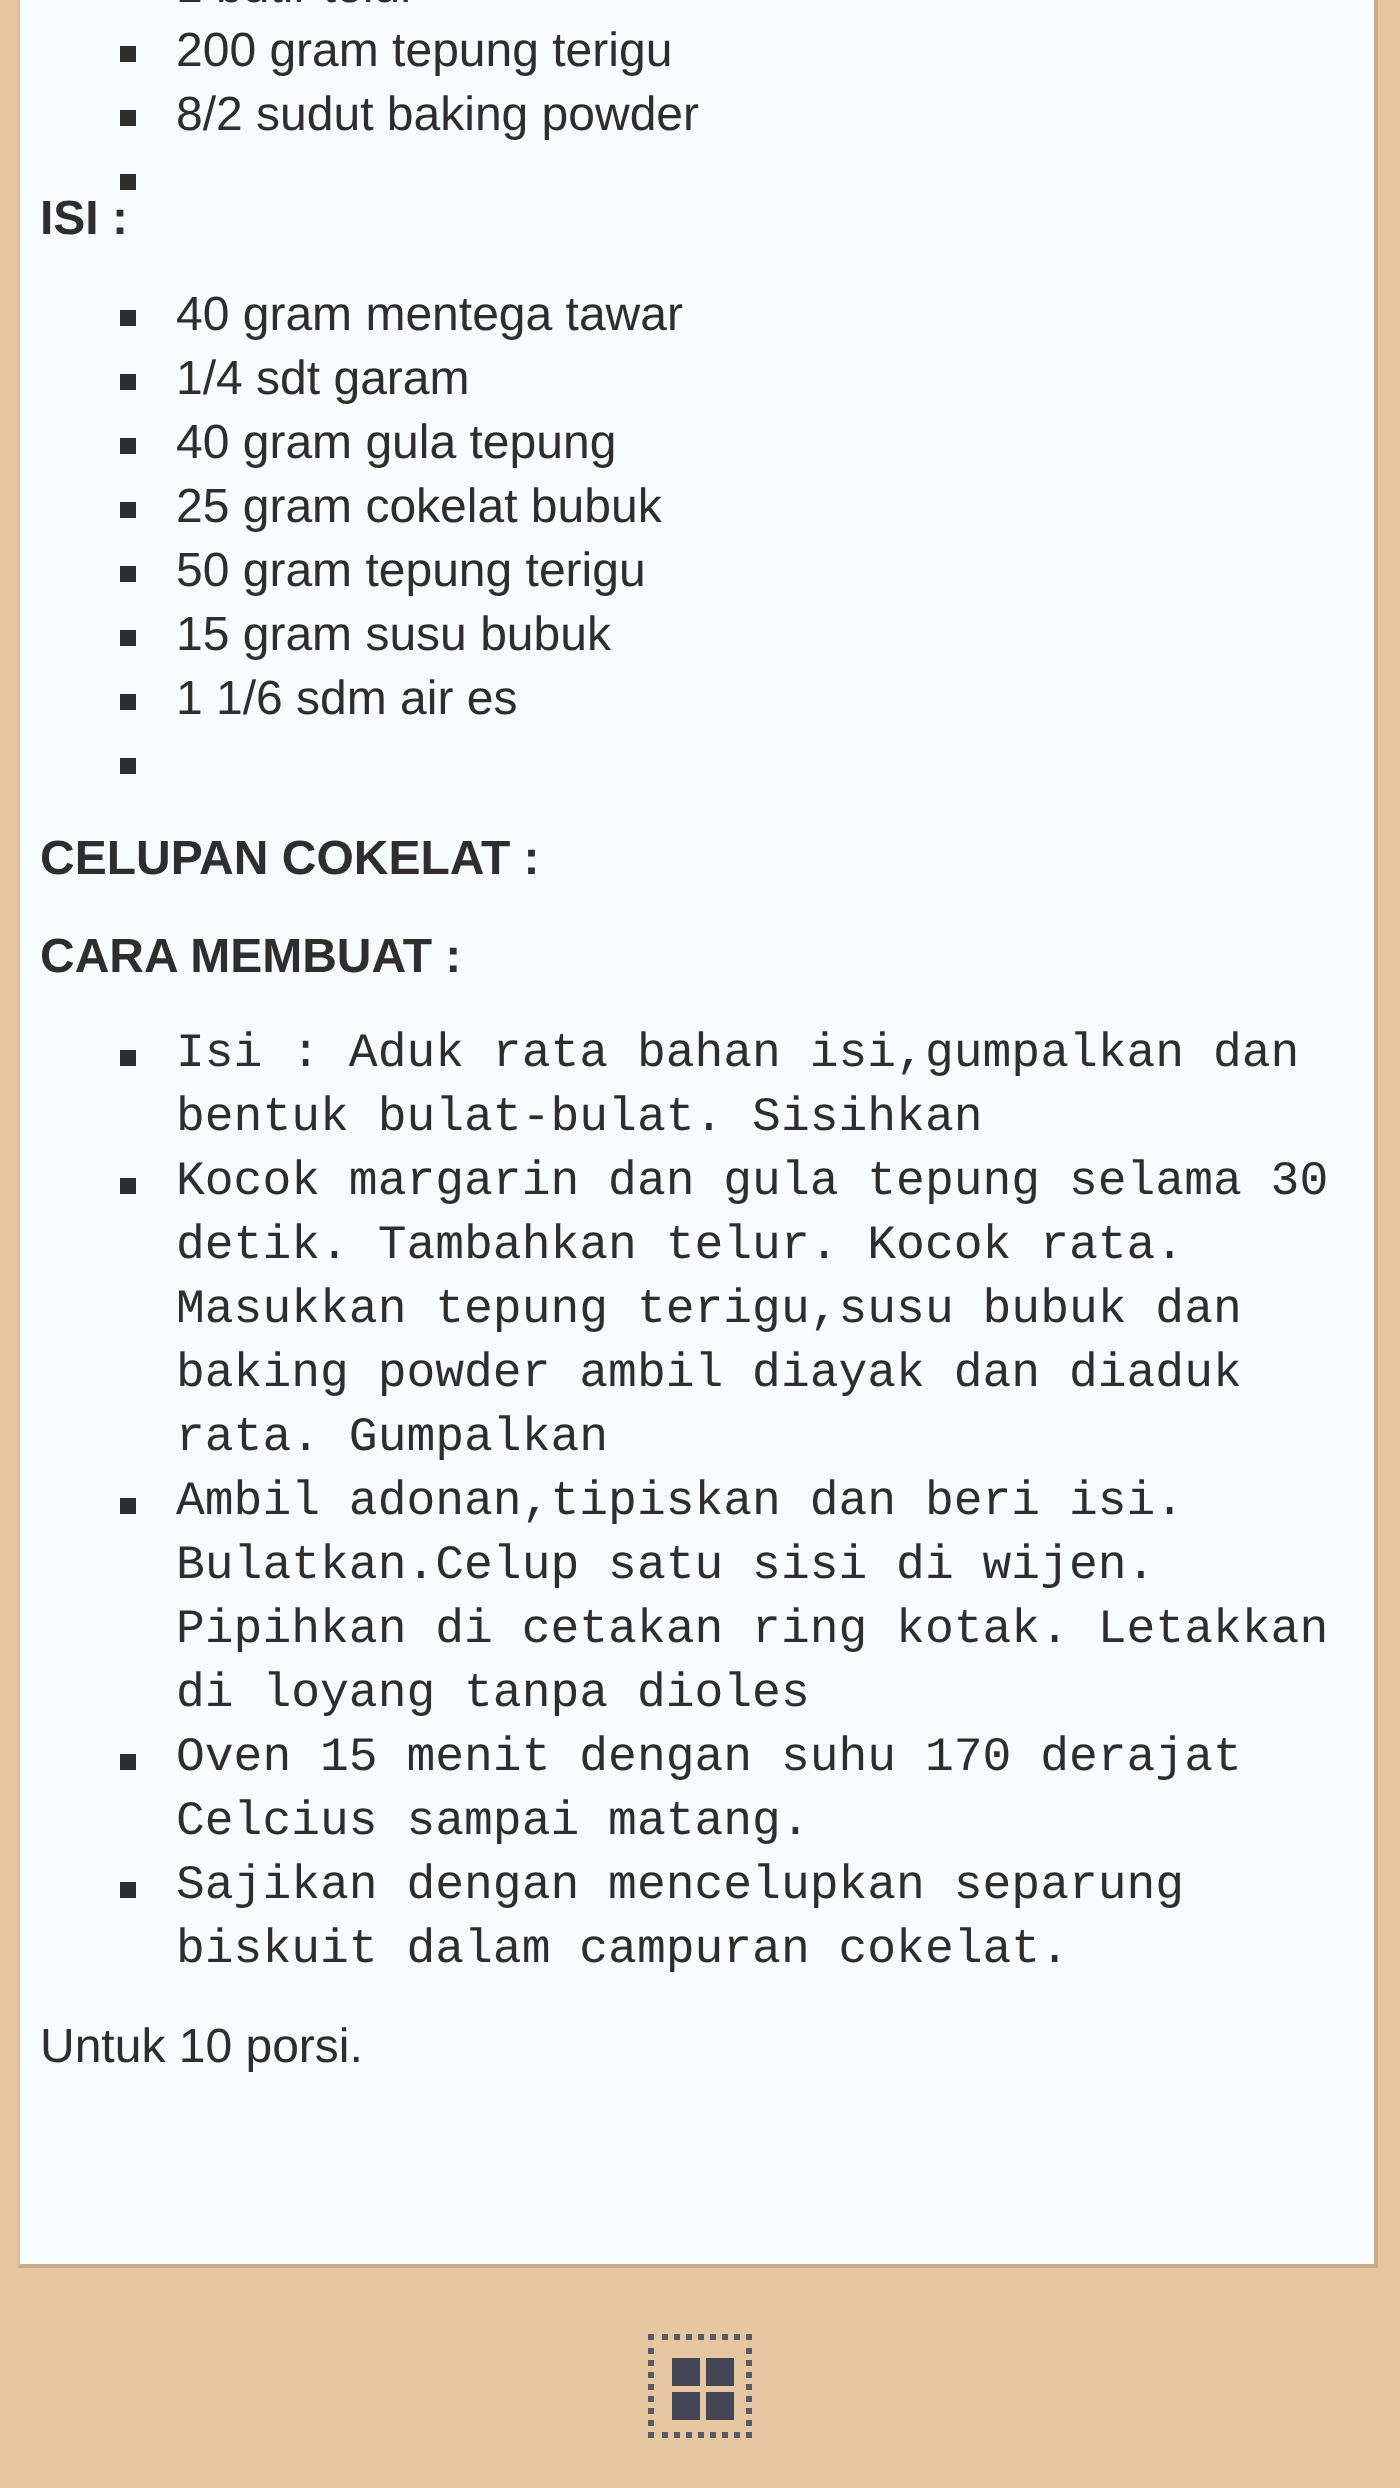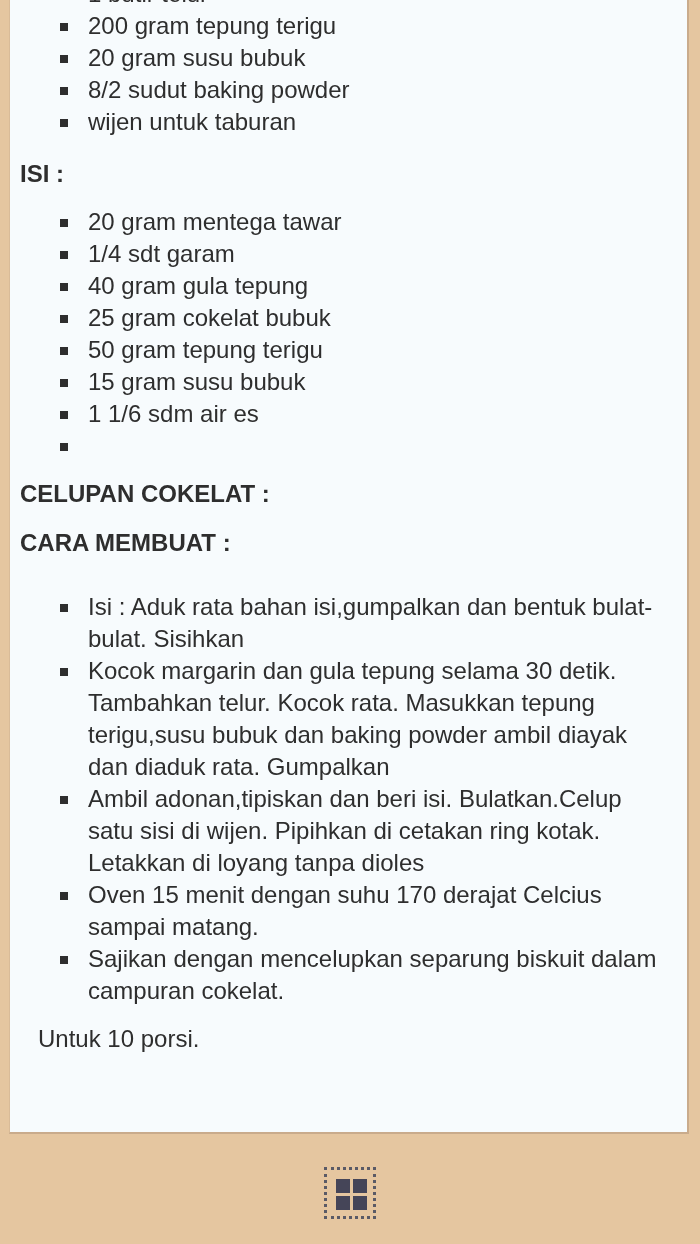--- a/index.html
+++ b/index.html
@@ -38,21 +38,21 @@
       width: 8px; height: 8px;
       background: #2e2e2e;
     }
     .heading {
       font-weight: bold;
       font-size: 24px;
       line-height: 32px;
       padding-left: 10px;
     }
     .footer-text {
-      font-size: 24px; line-height: 32px; padding-left: 28px;
+      font-size: 24px; line-height: 32px; padding-left: 10px;
     }
     .grid-btn {
       position: absolute;
       left: 324px; top: 1167px;
       width: 52px; height: 52px;
       box-sizing: border-box;
       border: 3px dotted #5a5a66;
       display: grid;
       grid-template-columns: 14px 14px;
       grid-template-rows: 14px 14px;
@@ -63,44 +63,43 @@
   </style>
 </head>
 <body>
 
 <div class="page">
   <div class="card">
 
     <ul style="margin-top:0;">
       <li style="margin-top:-2px;"><span>1 butir telur</span></li>
       <li><span class="bullet"></span><span>200 gram tepung terigu</span></li>
-      <li><span class="bullet"></span><span>20 gram susu bubuk</span></li>
       <li><span class="bullet"></span><span>8/2 sudut baking powder</span></li>
-      <li><span class="bullet"></span><span>wijen untuk taburan</span></li>
+      <li><span class="bullet"></span></li>
     </ul>
 
     <div class="heading" style="margin-top:20px;">ISI :</div>
 
     <ul style="margin-top:16px;">
-      <li><span class="bullet"></span><span>20 gram mentega tawar</span></li>
+      <li><span class="bullet"></span><span>40 gram mentega tawar</span></li>
       <li><span class="bullet"></span><span>1/4 sdt garam</span></li>
       <li><span class="bullet"></span><span>40 gram gula tepung</span></li>
       <li><span class="bullet"></span><span>25 gram cokelat bubuk</span></li>
       <li><span class="bullet"></span><span>50 gram tepung terigu</span></li>
       <li><span class="bullet"></span><span>15 gram susu bubuk</span></li>
       <li><span class="bullet"></span><span>1 1/6 sdm air es</span></li>
       <li style="height:32px;"><span class="bullet"></span><span></span></li>
     </ul>
 
     <div class="heading" style="margin-top:16px;">CELUPAN COKELAT :</div>
 
 
     <div class="heading" style="margin-top:17px;">CARA MEMBUAT :</div>
 
-    <ul style="margin-top:32px;">
+    <ul style="margin-top:17px;font-family:Liberation Mono, monospace;">
       <li><span class="bullet"></span><span>Isi : Aduk rata bahan isi,gumpalkan dan bentuk bulat-bulat. Sisihkan</span></li>
       <li><span class="bullet"></span><span>Kocok margarin dan gula tepung selama 30 detik. Tambahkan telur. Kocok rata. Masukkan tepung terigu,susu bubuk dan baking powder ambil diayak dan diaduk rata. Gumpalkan</span></li>
       <li><span class="bullet"></span><span>Ambil adonan,tipiskan dan beri isi. Bulatkan.Celup satu sisi di wijen. Pipihkan di cetakan ring kotak. Letakkan di loyang tanpa dioles</span></li>
       <li><span class="bullet"></span><span>Oven 15 menit dengan suhu 170 derajat Celcius sampai matang.</span></li>
       <li><span class="bullet"></span><span>Sajikan dengan mencelupkan separung biskuit dalam campuran cokelat.</span></li>
     </ul>
 
     <div class="footer-text" style="margin-top:16px;">Untuk 10 porsi.</div>
   </div>
 

